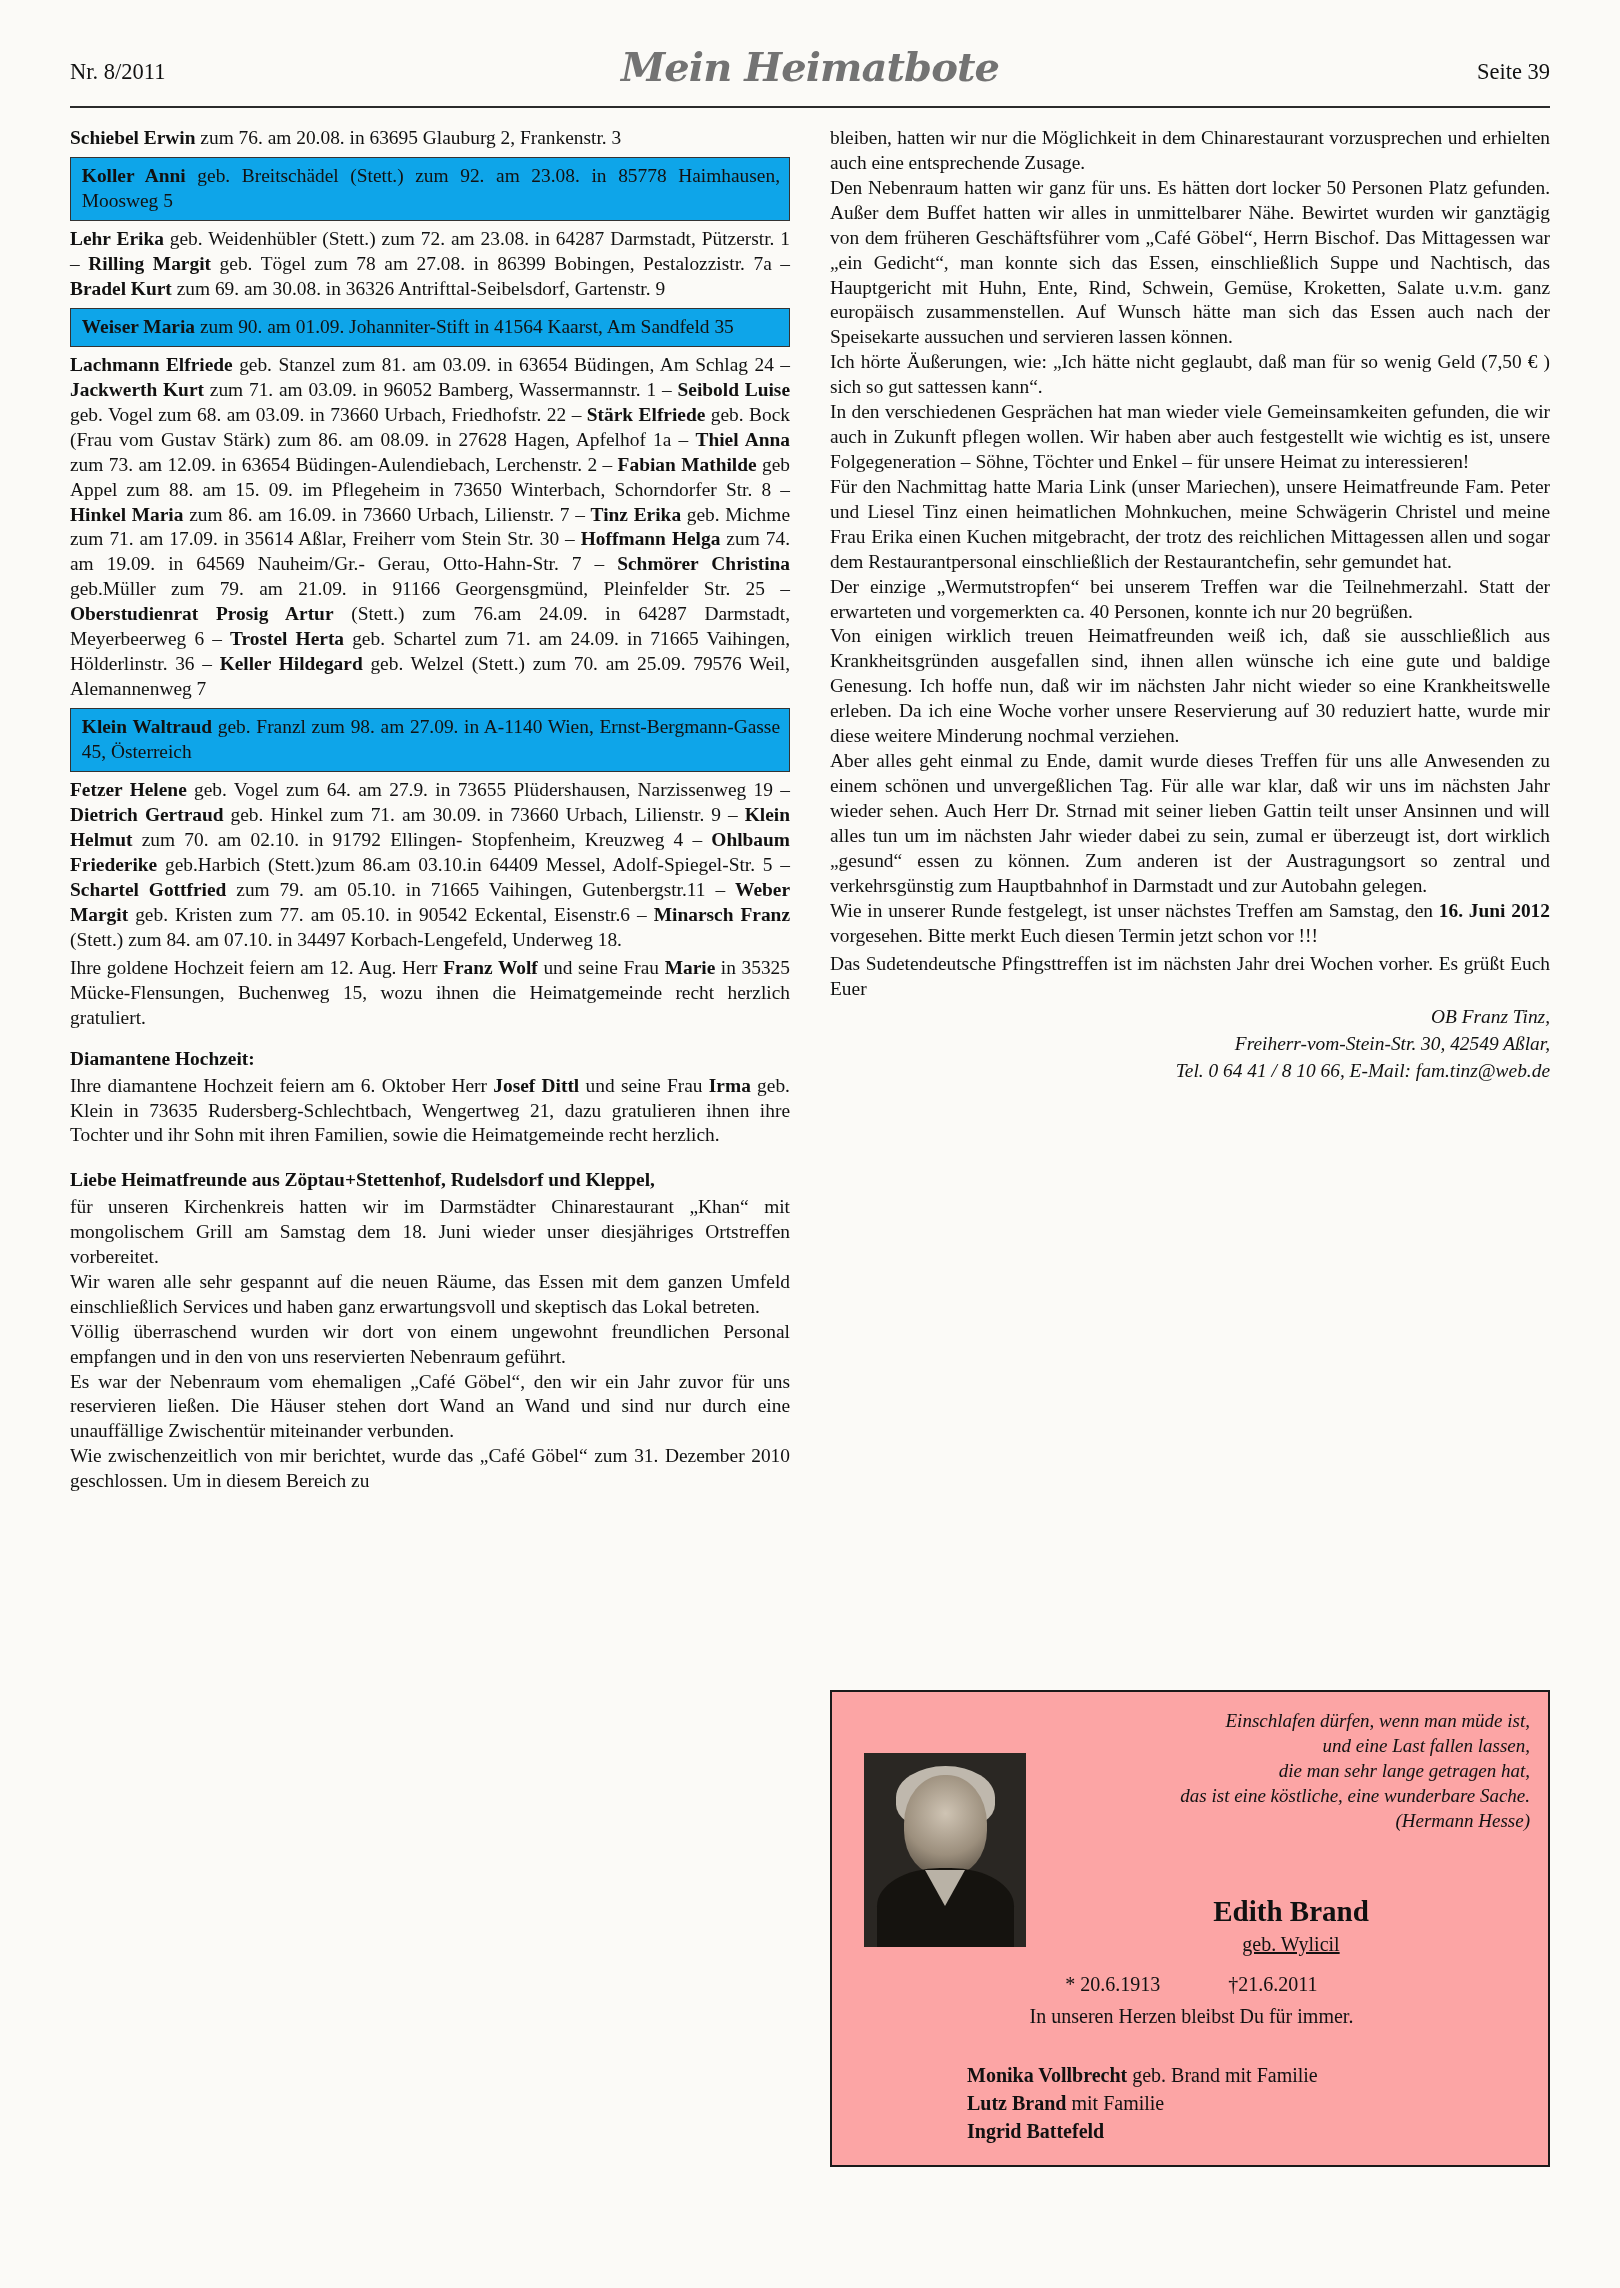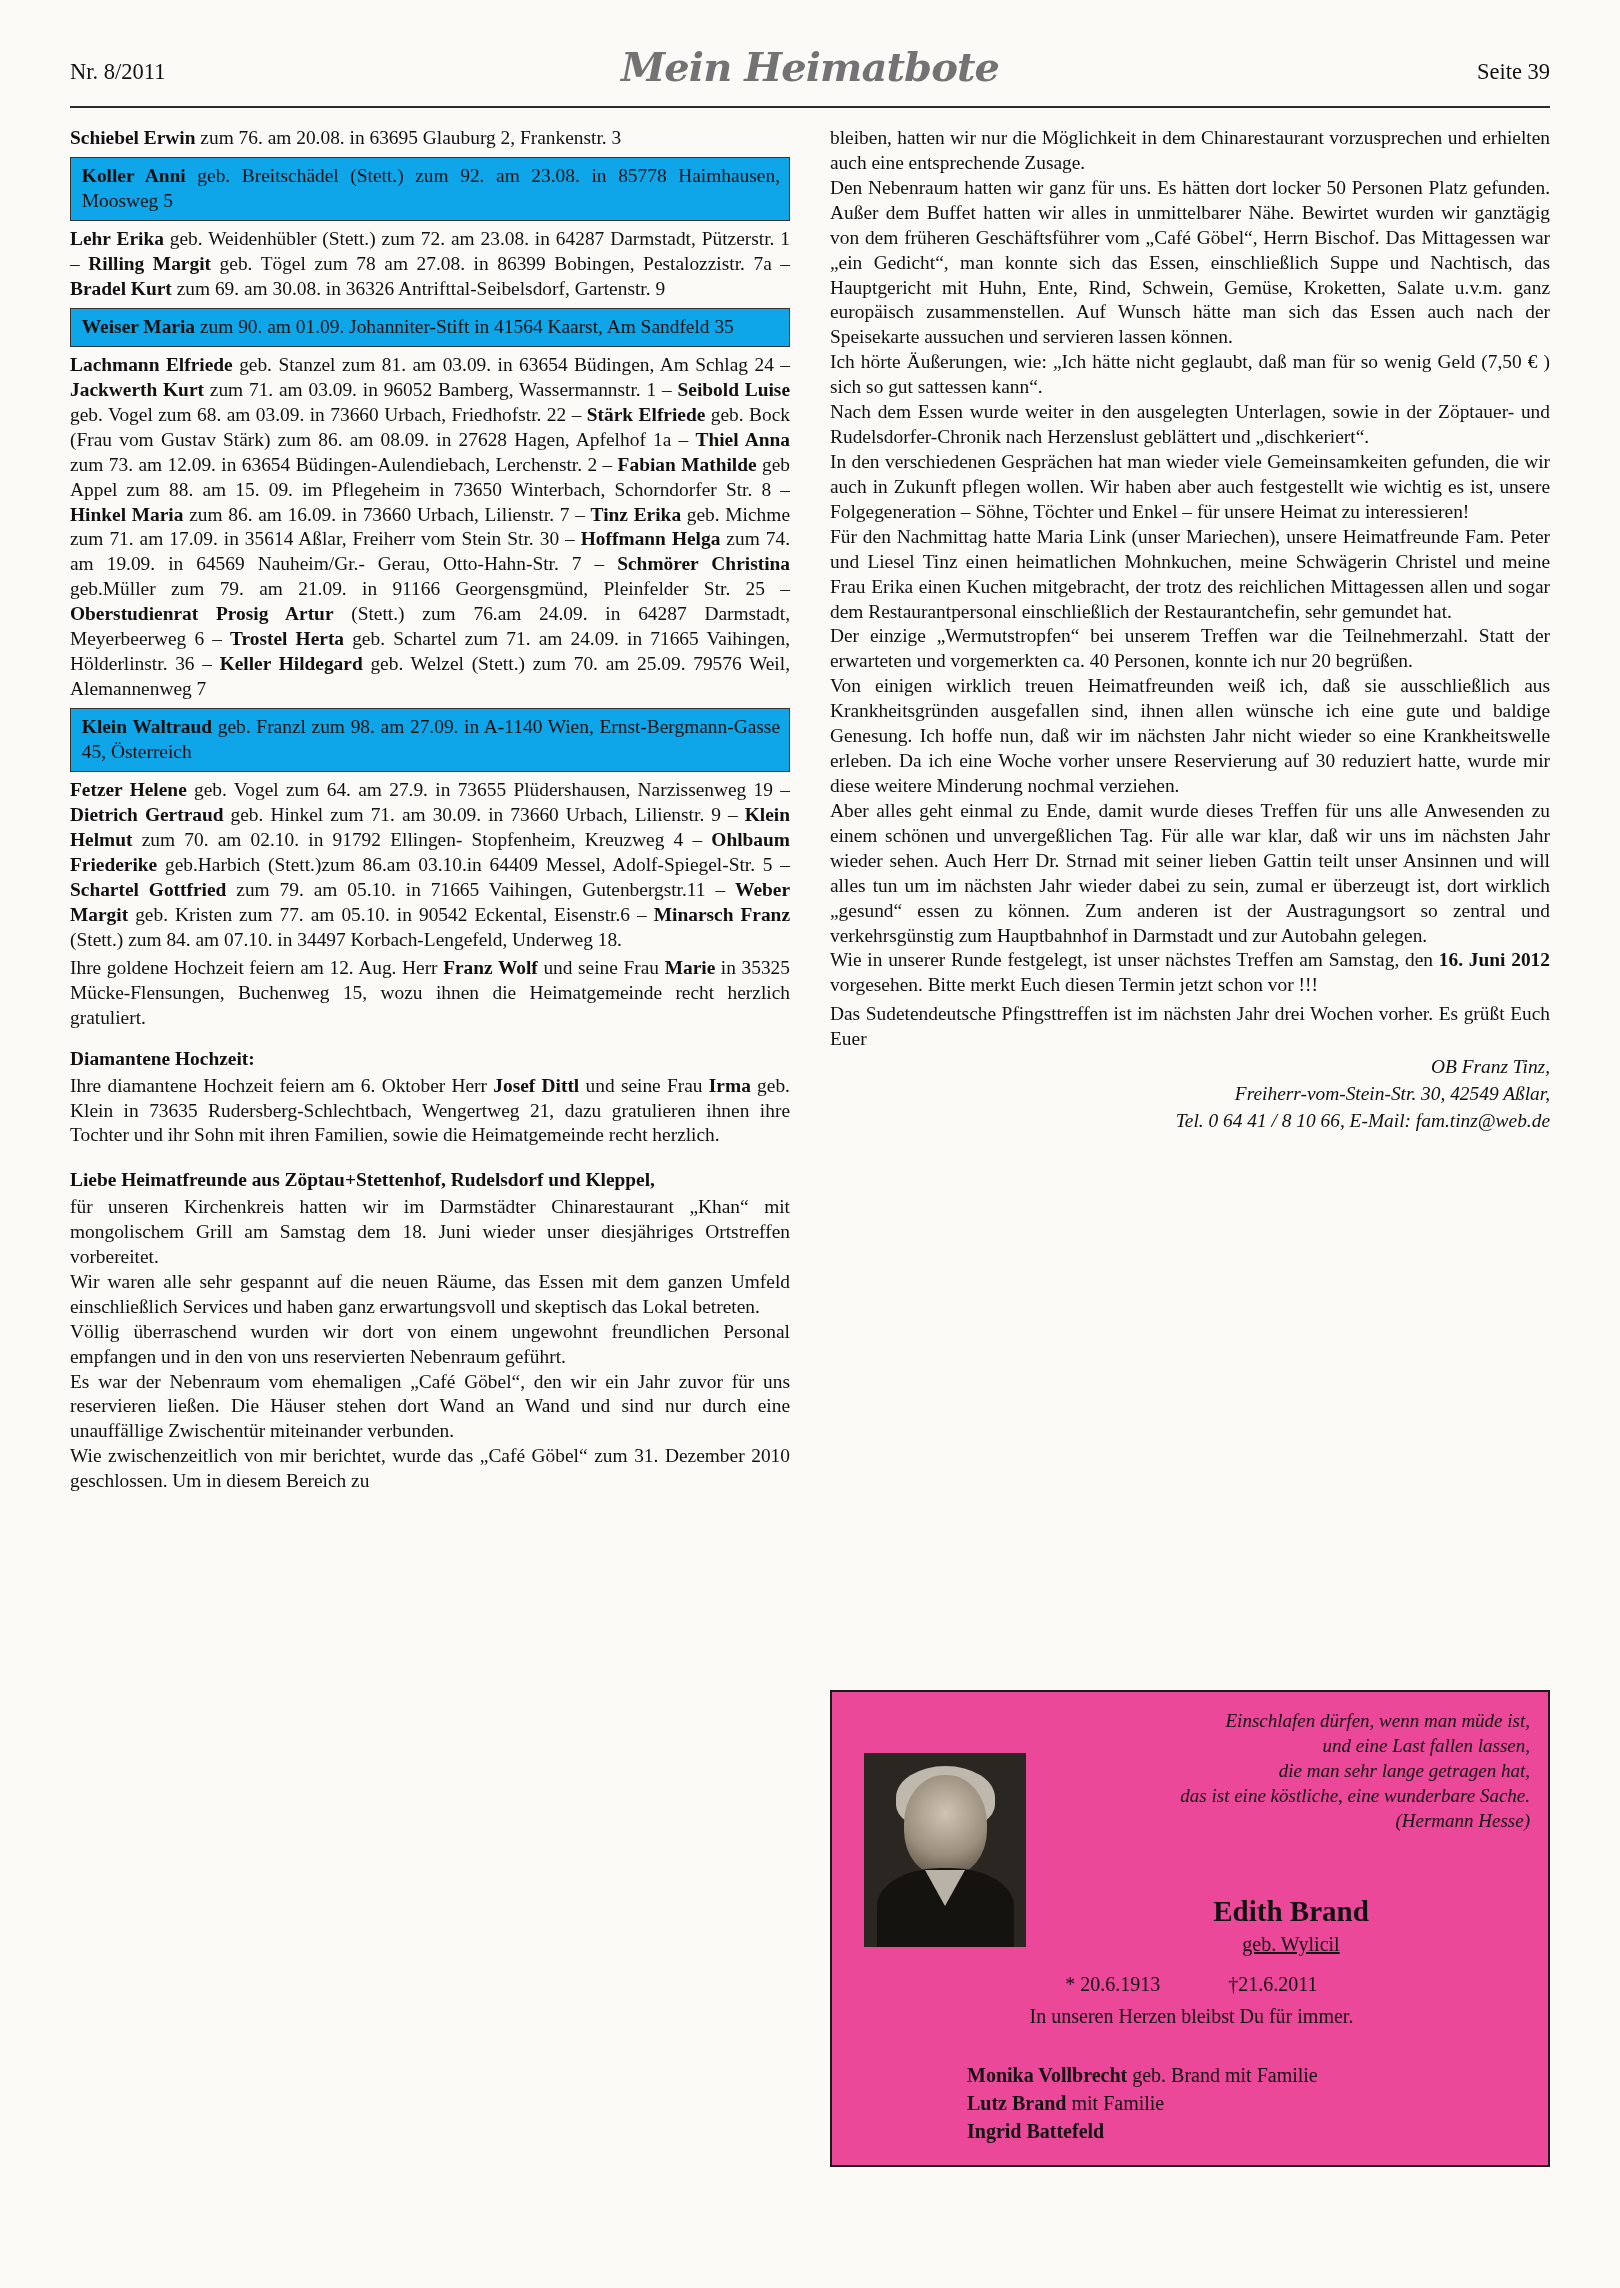--- a/index.html
+++ b/index.html
@@ -100,21 +100,21 @@
   }
 
   
   .obit {
     position: absolute;
     left: 830px;
     top: 1690px;
     width: 720px;
     height: 477px;
     border: 2.7px solid #1a1a1a;
-    background: #ec4899;
+    background: #fca5a5;
     box-sizing: border-box;
     padding: 16px 18px;
   }
   .obit .poem {
     text-align: right;
     font-style: italic;
     font-size: 19px;
     line-height: 1.32;
     margin-left: 135px;
   }
@@ -260,21 +260,20 @@
         <p>Es war der Nebenraum vom ehemaligen „Café Göbel“, den wir ein Jahr zuvor für uns reservieren ließen. Die Häuser stehen dort Wand an Wand und sind nur durch eine unauffällige Zwischentür miteinander verbunden.</p>
         <p>Wie zwischenzeitlich von mir berichtet, wurde das „Café Göbel“ zum 31. Dezember 2010 geschlossen. Um in diesem Bereich zu</p>
       </div>
   </div>
 
   <div class="col col-right">
     <div id="letterright">
         <p>bleiben, hatten wir nur die Möglichkeit in dem Chinarestaurant vorzusprechen und erhielten auch eine entsprechende Zusage.</p>
         <p>Den Nebenraum hatten wir ganz für uns. Es hätten dort locker 50 Personen Platz gefunden. Außer dem Buffet hatten wir alles in unmittelbarer Nähe. Bewirtet wurden wir ganztägig von dem früheren Geschäftsführer vom „Café Göbel“, Herrn Bischof. Das Mittagessen war „ein Gedicht“, man konnte sich das Essen, einschließlich Suppe und Nachtisch, das Hauptgericht mit Huhn, Ente, Rind, Schwein, Gemüse, Kroketten, Salate u.v.m. ganz europäisch zusammenstellen. Auf Wunsch hätte man sich das Essen auch nach der Speisekarte aussuchen und servieren lassen können.</p>
         <p>Ich hörte Äußerungen, wie: „Ich hätte nicht geglaubt, daß man für so wenig Geld (7,50 € ) sich so gut sattessen kann“.</p>
-        <p>Nach dem Essen wurde weiter in den ausgelegten Unterlagen, sowie in der Zöptauer- und Rudelsdorfer-Chronik nach Herzenslust geblättert und „dischkeriert“.</p>
         <p>In den verschiedenen Gesprächen hat man wieder viele Gemeinsamkeiten gefunden, die wir auch in Zukunft pflegen wollen. Wir haben aber auch festgestellt wie wichtig es ist, unsere Folgegeneration – Söhne, Töchter und Enkel – für unsere Heimat zu interessieren!</p>
         <p>Für den Nachmittag hatte Maria Link (unser Mariechen), unsere Heimatfreunde Fam. Peter und Liesel Tinz einen heimatlichen Mohnkuchen, meine Schwägerin Christel und meine Frau Erika einen Kuchen mitgebracht, der trotz des reichlichen Mittagessen allen und sogar dem Restaurantpersonal einschließlich der Restaurantchefin, sehr gemundet hat.</p>
         <p>Der einzige „Wermutstropfen“ bei unserem Treffen war die Teilnehmerzahl. Statt der erwarteten und vorgemerkten ca. 40 Personen, konnte ich nur 20 begrüßen.</p>
         <p>Von einigen wirklich treuen Heimatfreunden weiß ich, daß sie ausschließlich aus Krankheitsgründen ausgefallen sind, ihnen allen wünsche ich eine gute und baldige Genesung. Ich hoffe nun, daß wir im nächsten Jahr nicht wieder so eine Krankheitswelle erleben. Da ich eine Woche vorher unsere Reservierung auf 30 reduziert hatte, wurde mir diese weitere Minderung nochmal verziehen.</p>
         <p>Aber alles geht einmal zu Ende, damit wurde dieses Treffen für uns alle Anwesenden zu einem schönen und unvergeßlichen Tag. Für alle war klar, daß wir uns im nächsten Jahr wieder sehen. Auch Herr Dr. Strnad mit seiner lieben Gattin teilt unser Ansinnen und will alles tun um im nächsten Jahr wieder dabei zu sein, zumal er überzeugt ist, dort wirklich „gesund“ essen zu können. Zum anderen ist der Austragungsort so zentral und verkehrsgünstig zum Hauptbahnhof in Darmstadt und zur Autobahn gelegen.</p>
       </div>
     <p class="blk" id="nextmeeting"><span>Wie in unserer Runde festgelegt, ist unser nächstes Treffen am Samstag, den </span><span class="b">16. Juni 2012</span><span> vorgesehen. Bitte merkt Euch diesen Termin jetzt schon vor !!!</span></p>
     <p class="blk">Das Sudetendeutsche Pfingsttreffen ist im nächsten Jahr drei Wochen vorher. Es grüßt Euch Euer</p>
     <div class="sig">OB Franz Tinz,</div>
     <div class="sig">Freiherr-vom-Stein-Str. 30, 42549 Aßlar,</div>

